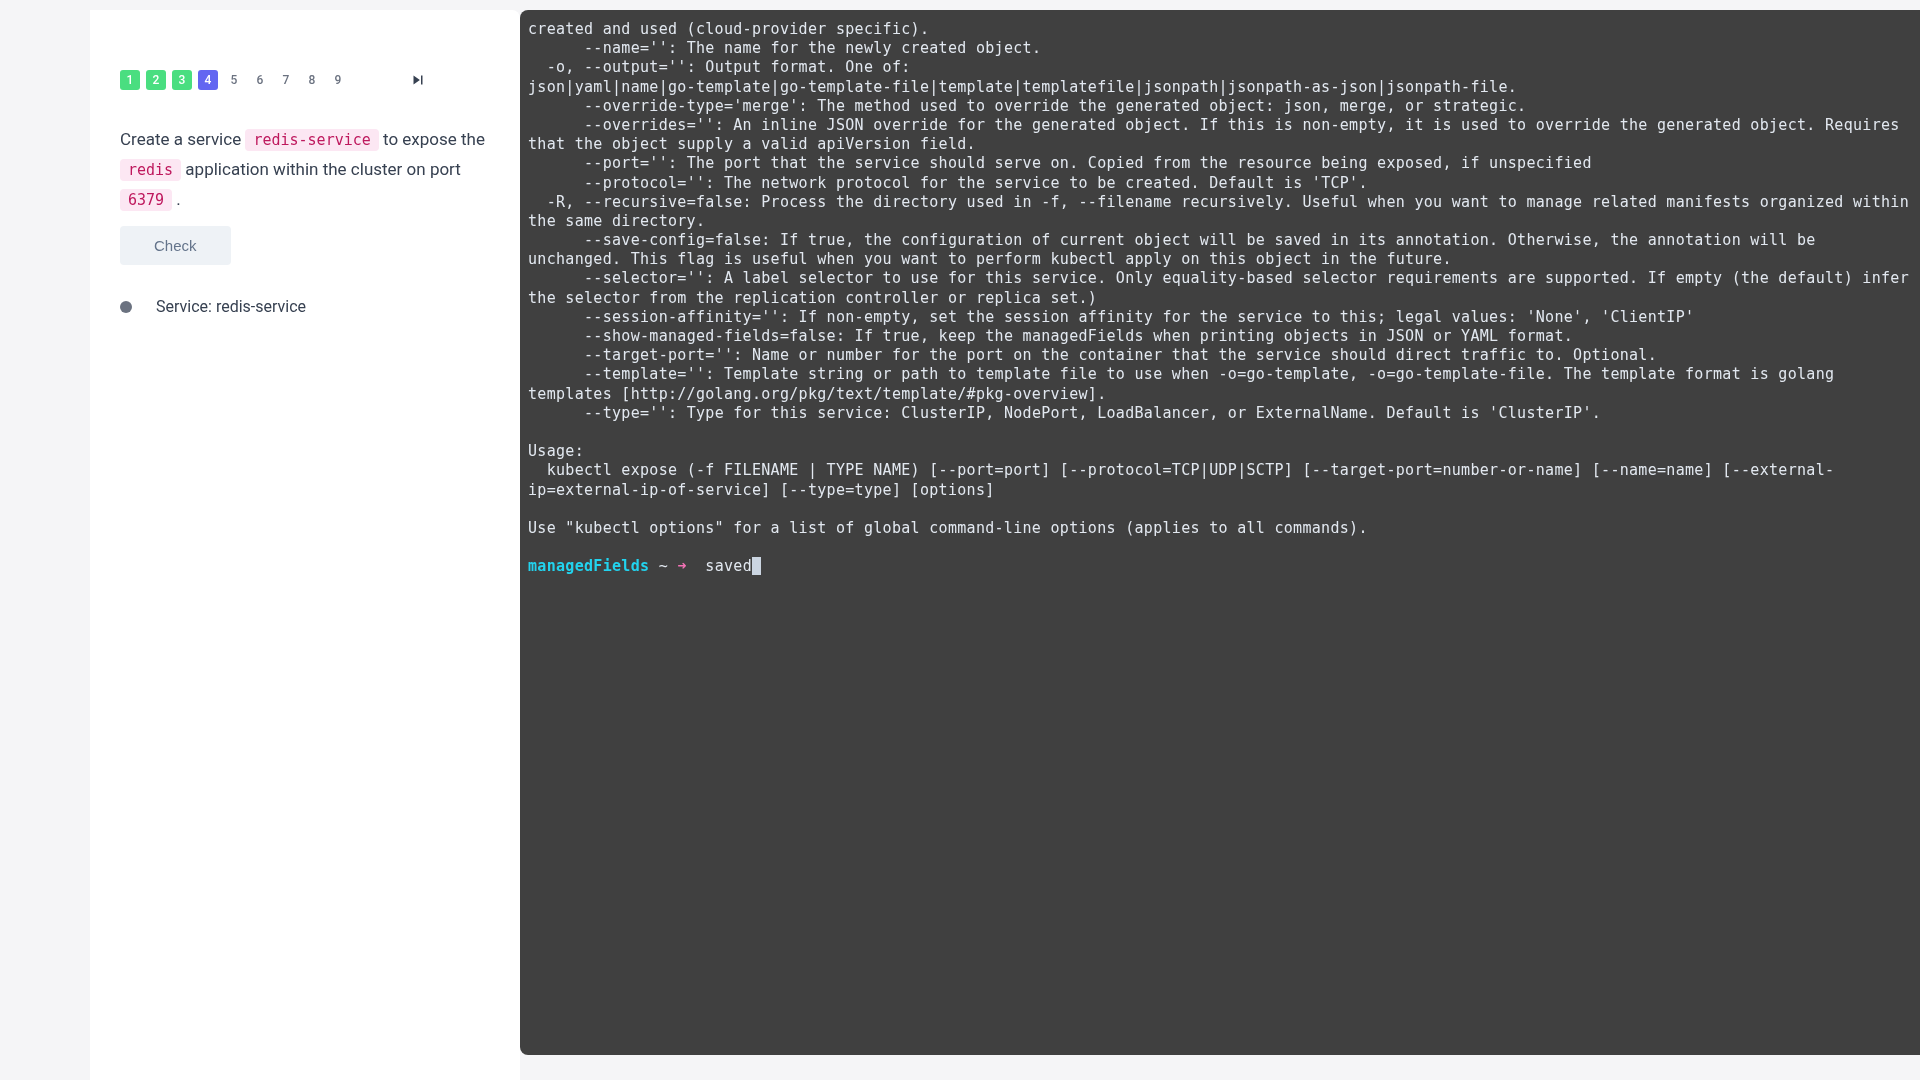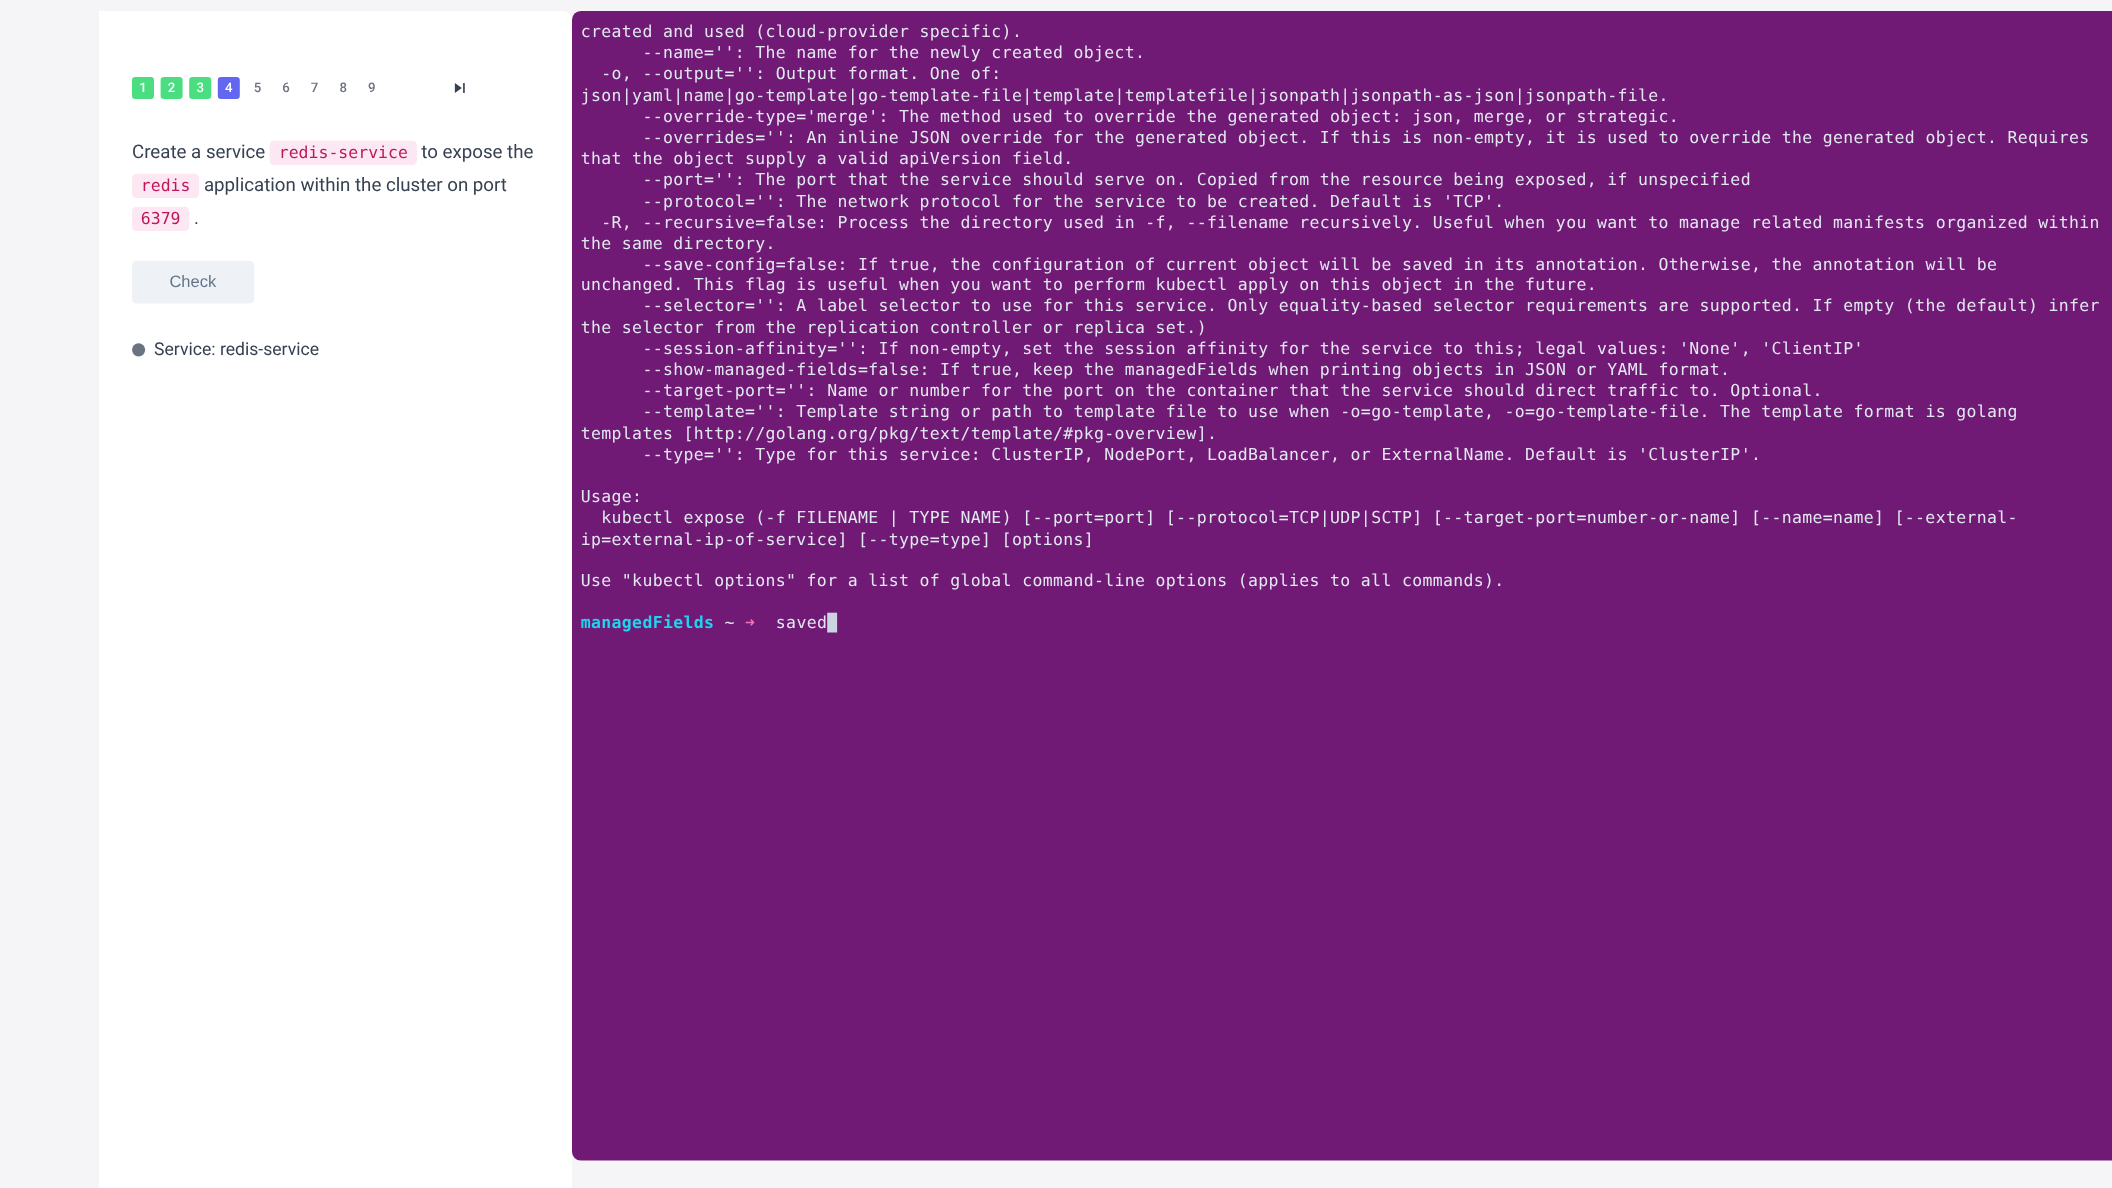--- a/index.html
+++ b/index.html
@@ -48,21 +48,21 @@
       color: #374151;
       cursor: pointer;
       display: flex;
       align-items: center;
     }
     .step-end svg { width: 18px; height: 18px; }
     .instruction {
       font-size: 17px;
       line-height: 1.75;
       color: #374151;
-      margin-bottom: 23px;
+      margin-bottom: 12px;
     }
     .code-inline {
       background: #fce7f3;
       color: #be185d;
       padding: 2px 8px;
       border-radius: 4px;
       font-family: 'Menlo', 'Consolas', monospace;
       font-size: 15px;
     }
     .check-btn {
@@ -75,35 +75,35 @@
       cursor: pointer;
       margin-bottom: 28px;
       font-weight: 500;
     }
     .req-list {
       list-style: none;
     }
     .req-list li {
       display: flex;
       align-items: center;
-      gap: 8px;
+      gap: 24px;
       font-size: 16px;
       color: #374151;
       padding: 4px 0;
     }
     .bullet {
       width: 12px;
       height: 12px;
       border-radius: 50%;
       background: #6b7280;
       flex-shrink: 0;
     }
     .terminal {
       flex: 1;
-      background: #701a75;
+      background: #404040;
       color: #e2e8f0;
       font-family: 'Menlo', 'Consolas', monospace;
       font-size: 15px;
       line-height: 1.28;
       padding: 10px 8px;
       overflow-y: auto;
       white-space: pre-wrap;
       word-break: break-word;
       border-radius: 8px 0 0 8px;
       margin-bottom: 25px;

